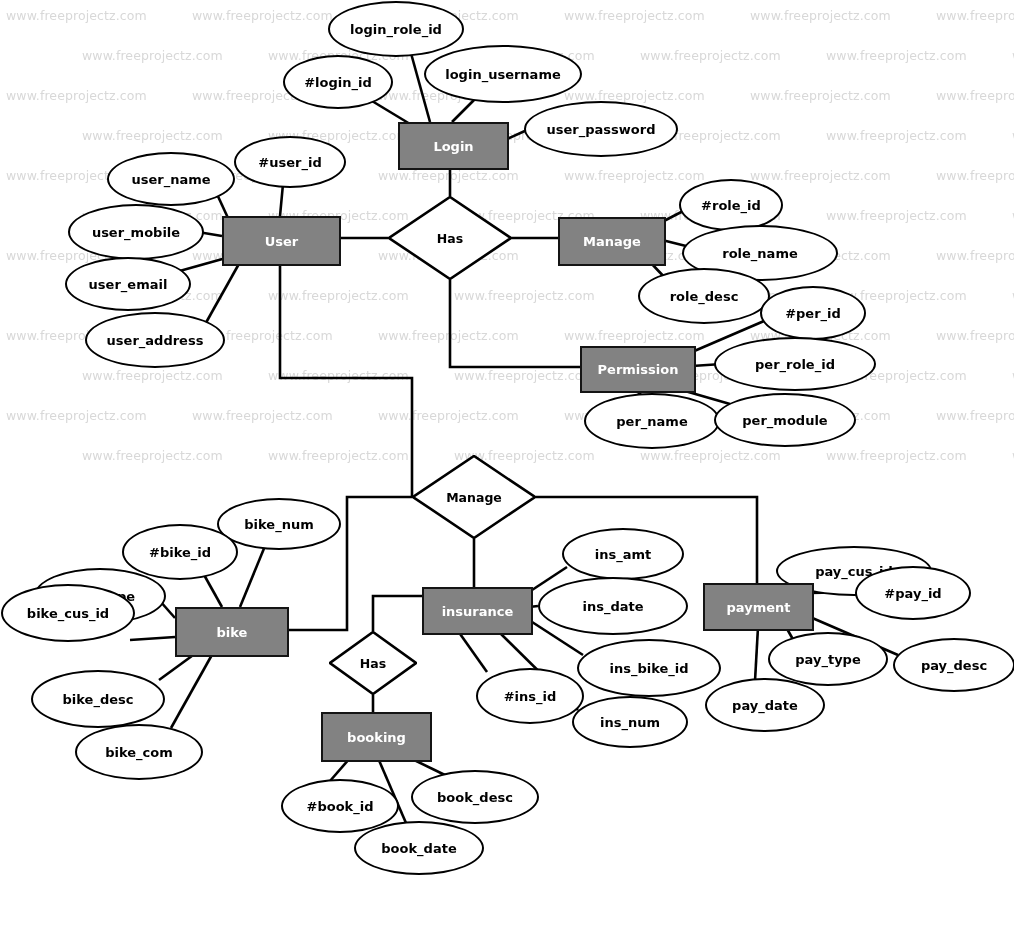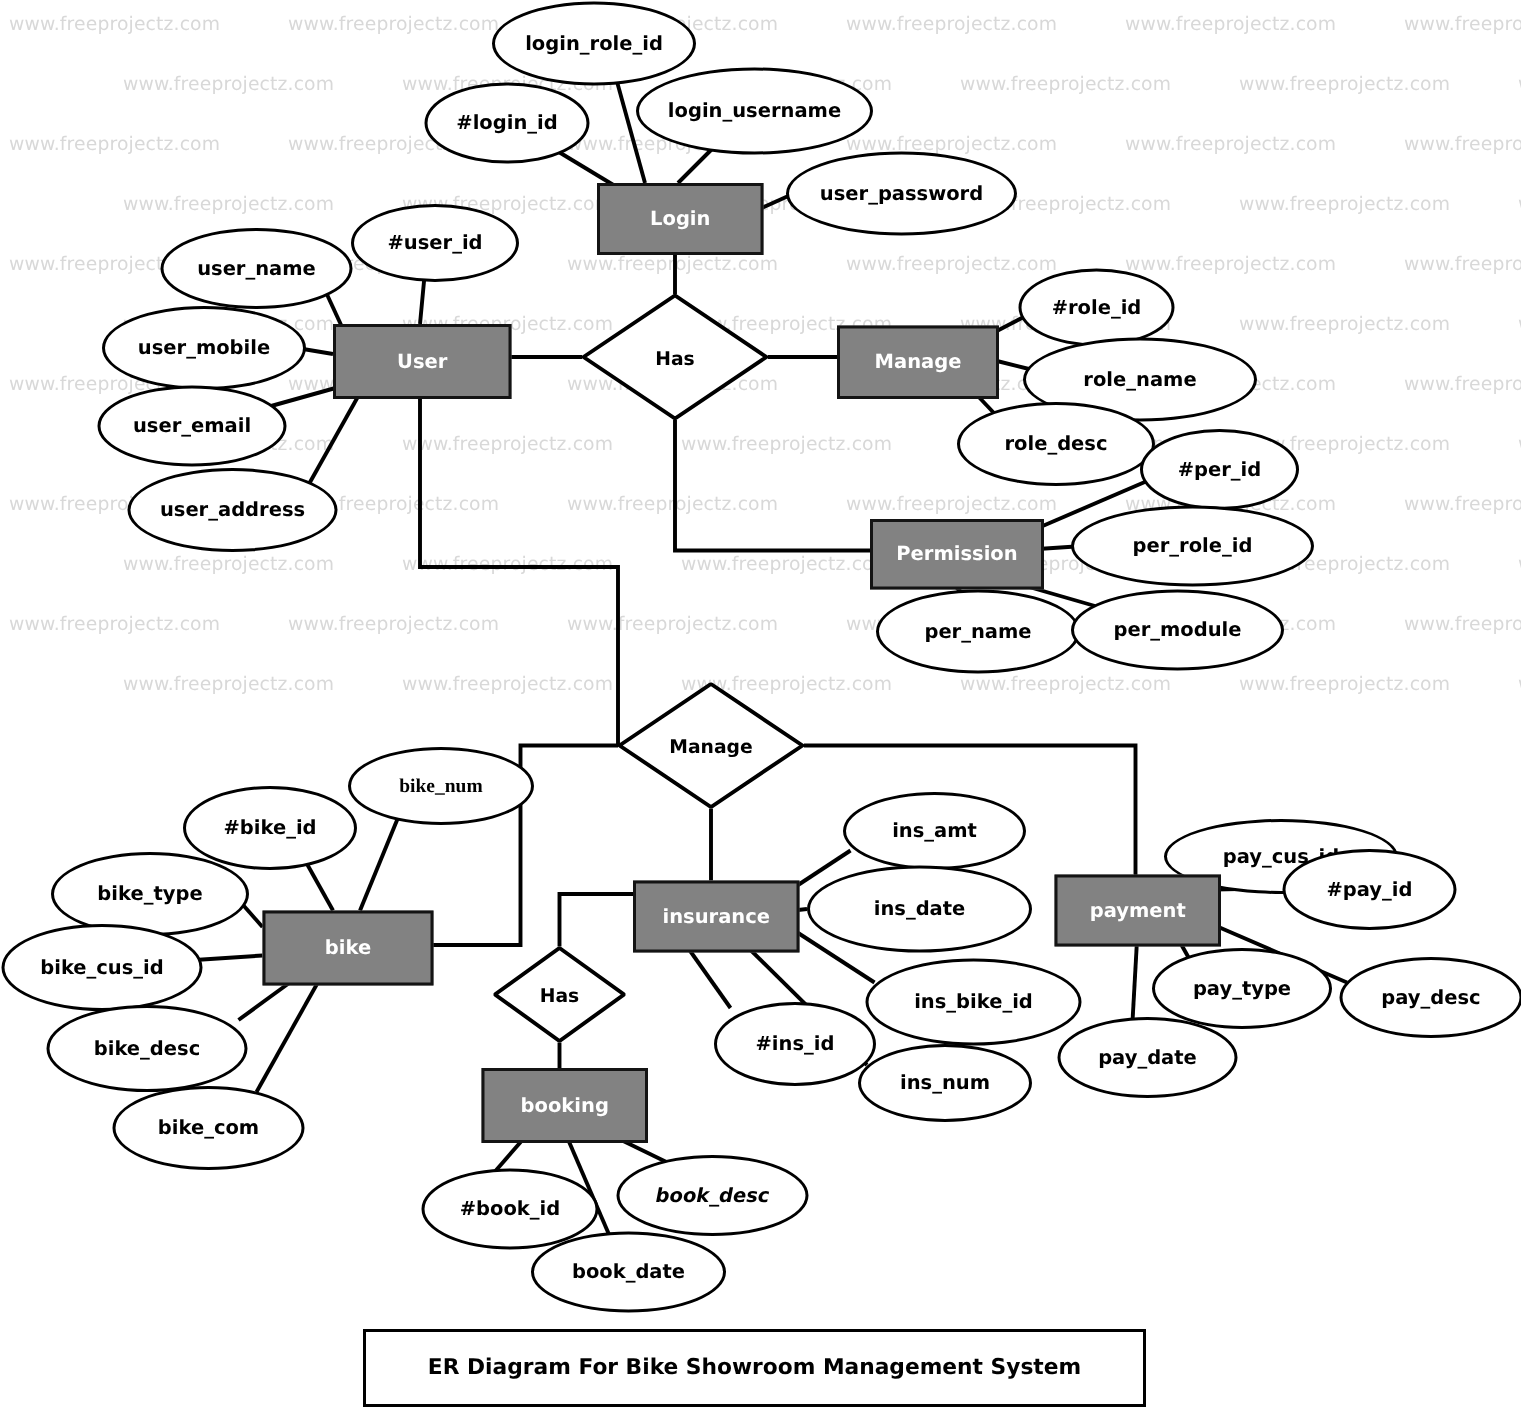--- a/index.html
+++ b/index.html
@@ -242,30 +242,30 @@
       </div>
       <div class="attr" style="left: 714px; top: 337px; width: 158px; height: 50px;">
         <span>per_role_id</span>
       </div>
       <div class="attr" style="left: 584px; top: 393px; width: 132px; height: 52px;">
         <span>per_name</span>
       </div>
       <div class="attr" style="left: 714px; top: 393px; width: 138px; height: 50px;">
         <span>per_module</span>
       </div>
-      <div class="attr" style="left: 232px; top: 498px; width: 120px; height: 48px; font-family: Liberation Serif, serif;">
+      <div class="attr" style="left: 217px; top: 498px; width: 120px; height: 48px;">
         <span>bike_num</span>
       </div>
       <div class="attr" style="left: 122px; top: 524px; width: 112px; height: 52px;">
         <span>#bike_id</span>
       </div>
       <div class="attr" style="left: 34px; top: 568px; width: 128px; height: 52px;">
         <span>bike_type</span>
       </div>
-      <div class="attr" style="left: 1px; top: 616px; width: 130px; height: 54px;">
+      <div class="attr" style="left: 1px; top: 584px; width: 130px; height: 54px;">
         <span>bike_cus_id</span>
       </div>
       <div class="attr" style="left: 31px; top: 670px; width: 130px; height: 54px;">
         <span>bike_desc</span>
       </div>
       <div class="attr" style="left: 75px; top: 724px; width: 124px; height: 52px;">
         <span>bike_com</span>
       </div>
       <div class="attr" style="left: 562px; top: 528px; width: 118px; height: 48px;">
         <span>ins_amt</span>
@@ -293,21 +293,20 @@
       </div>
       <div class="attr" style="left: 893px; top: 638px; width: 118px; height: 50px;">
         <span>pay_desc</span>
       </div>
       <div class="attr" style="left: 705px; top: 678px; width: 116px; height: 50px;">
         <span>pay_date</span>
       </div>
       <div class="attr" style="left: 281px; top: 779px; width: 114px; height: 50px;">
         <span>#book_id</span>
       </div>
-      <div class="attr" style="left: 411px; top: 770px; width: 124px; height: 50px; font-style: italic;">
+      <div class="attr" style="left: 411px; top: 770px; width: 124px; height: 50px;">
         <span>book_desc</span>
       </div>
       <div class="attr" style="left: 354px; top: 821px; width: 126px; height: 50px;">
         <span>book_date</span>
       </div>
     </div>
-  <div id="titlebox" style="left: 242px; top: 886px; width: 518px; height: 48px;">ER Diagram For Bike Showroom Management System</div>
 </div>
 
 </body></html>

